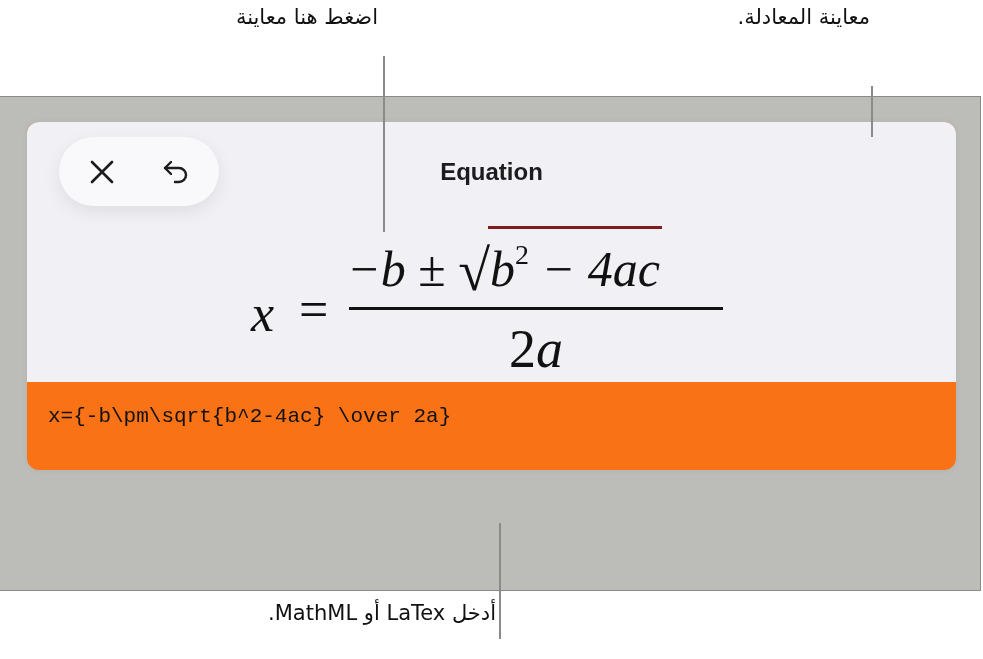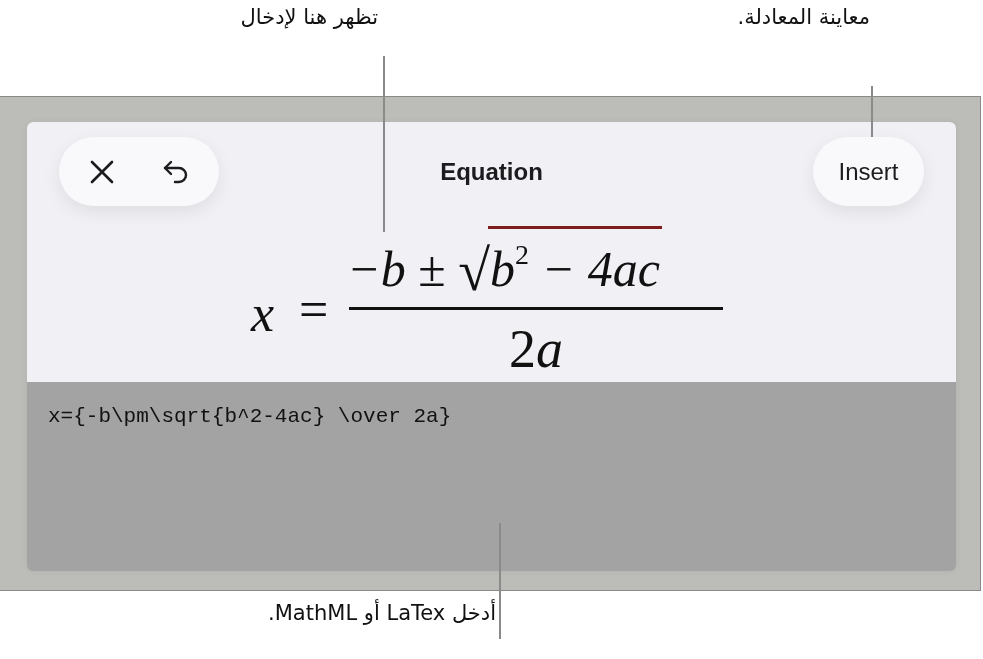--- a/index.html
+++ b/index.html
@@ -6,22 +6,22 @@
   body { width: 983px; height: 659px; position: relative; overflow: hidden;
          font-family: "DejaVu Sans", "Liberation Sans", sans-serif; }
 
   .callout { position: absolute; color: #111; font-size: 21px; line-height: 34px;
              direction: rtl; text-align: right; white-space: nowrap; }
   .line { position: absolute; width: 2px; background: #8a8a8a; }
 
   .frame { position: absolute; left: 0; top: 96px; width: 980px; height: 493px;
            background: #bcbdb9; border: 1px solid #8a8a8a; border-left: none; }
 
-  .card { position: absolute; left: 27px; top: 122px; width: 929px; height: 449px;
-          border-radius: 6px; background: #a3a3a3; overflow: hidden;
+  .card { position: absolute; left: 27px; top: 122px; width: 929px; height: 348px;
+          border-radius: 12px; background: #f97316; overflow: hidden;
           box-shadow: 0 0 6px rgba(0,0,0,0.06); }
   .card-head { position: absolute; left: 0; top: 0; width: 100%; height: 260px;
                background: #f0f0f5; }
 
   .pill { position: absolute; height: 69px; top: 15px; border-radius: 35px;
           background: #f9f9fb; box-shadow: 0 6px 18px rgba(0,0,0,0.08);
           display: flex; align-items: center; }
   .pill-left { left: 32px; width: 160px; justify-content: space-around; padding: 0 6px; box-sizing: border-box; }
   .pill-right { left: 786px; width: 111px; justify-content: center;
                 font-family: "Liberation Sans", sans-serif; font-size: 24px; color: #1c1c1e; }
@@ -43,21 +43,21 @@
   .eq .den { position: absolute; left: 98px; top: 92px; width: 374px; text-align: center; font-size: 54px; }
   .eq .den .n { font-style: normal; }
 
   .code { position: absolute; left: 21px; top: 283px; font-family: Liberation Mono, monospace;
           font-size: 21px; color: #111; white-space: pre; }
 </style>
 </head>
 <body>
 
 <div class="callout" style="left:206px; top:0px; width:172px;">
-  <div>تظهر هنا لإدخال</div>
+  <div>اضغط هنا معاينة</div>
 </div>
 <div class="callout" style="left:660px; top:0px; width:210px;">
   <div>معاينة المعادلة.</div>
 </div>
 <div class="callout" style="left:200px; top:596px; width:296px;">
   <div>أدخل LaTex أو MathML.</div>
 </div>
 
 <div class="frame"></div>
 
@@ -73,23 +73,20 @@
     <div class="icon-btn">
       <svg width="28" height="28" viewBox="0 0 28 28">
         <path d="M9 4 L3 10 L9 16" fill="none" stroke="#1c1c1e" stroke-width="2.4" stroke-linecap="round" stroke-linejoin="round"></path>
         <path d="M3 10 H17 a7 7 0 0 1 0 14 H13" fill="none" stroke="#1c1c1e" stroke-width="2.4" stroke-linecap="round"></path>
       </svg>
     </div>
   </div>
 
   <div class="title">Equation</div>
 
-  <div class="pill pill-right">
-    <span>Insert</span>
-  </div>
 
   <div class="eq">
     <span class="x">x</span>
     <span class="eqsign">=</span>
     <div class="num">
       <span>−b</span>
       <span class="up">±</span>
       <span class="rad">√</span><span class="sqrt"><span>b</span><span class="sup">2</span><span> − 4ac</span></span>
     </div>
     <div class="bar"></div>

